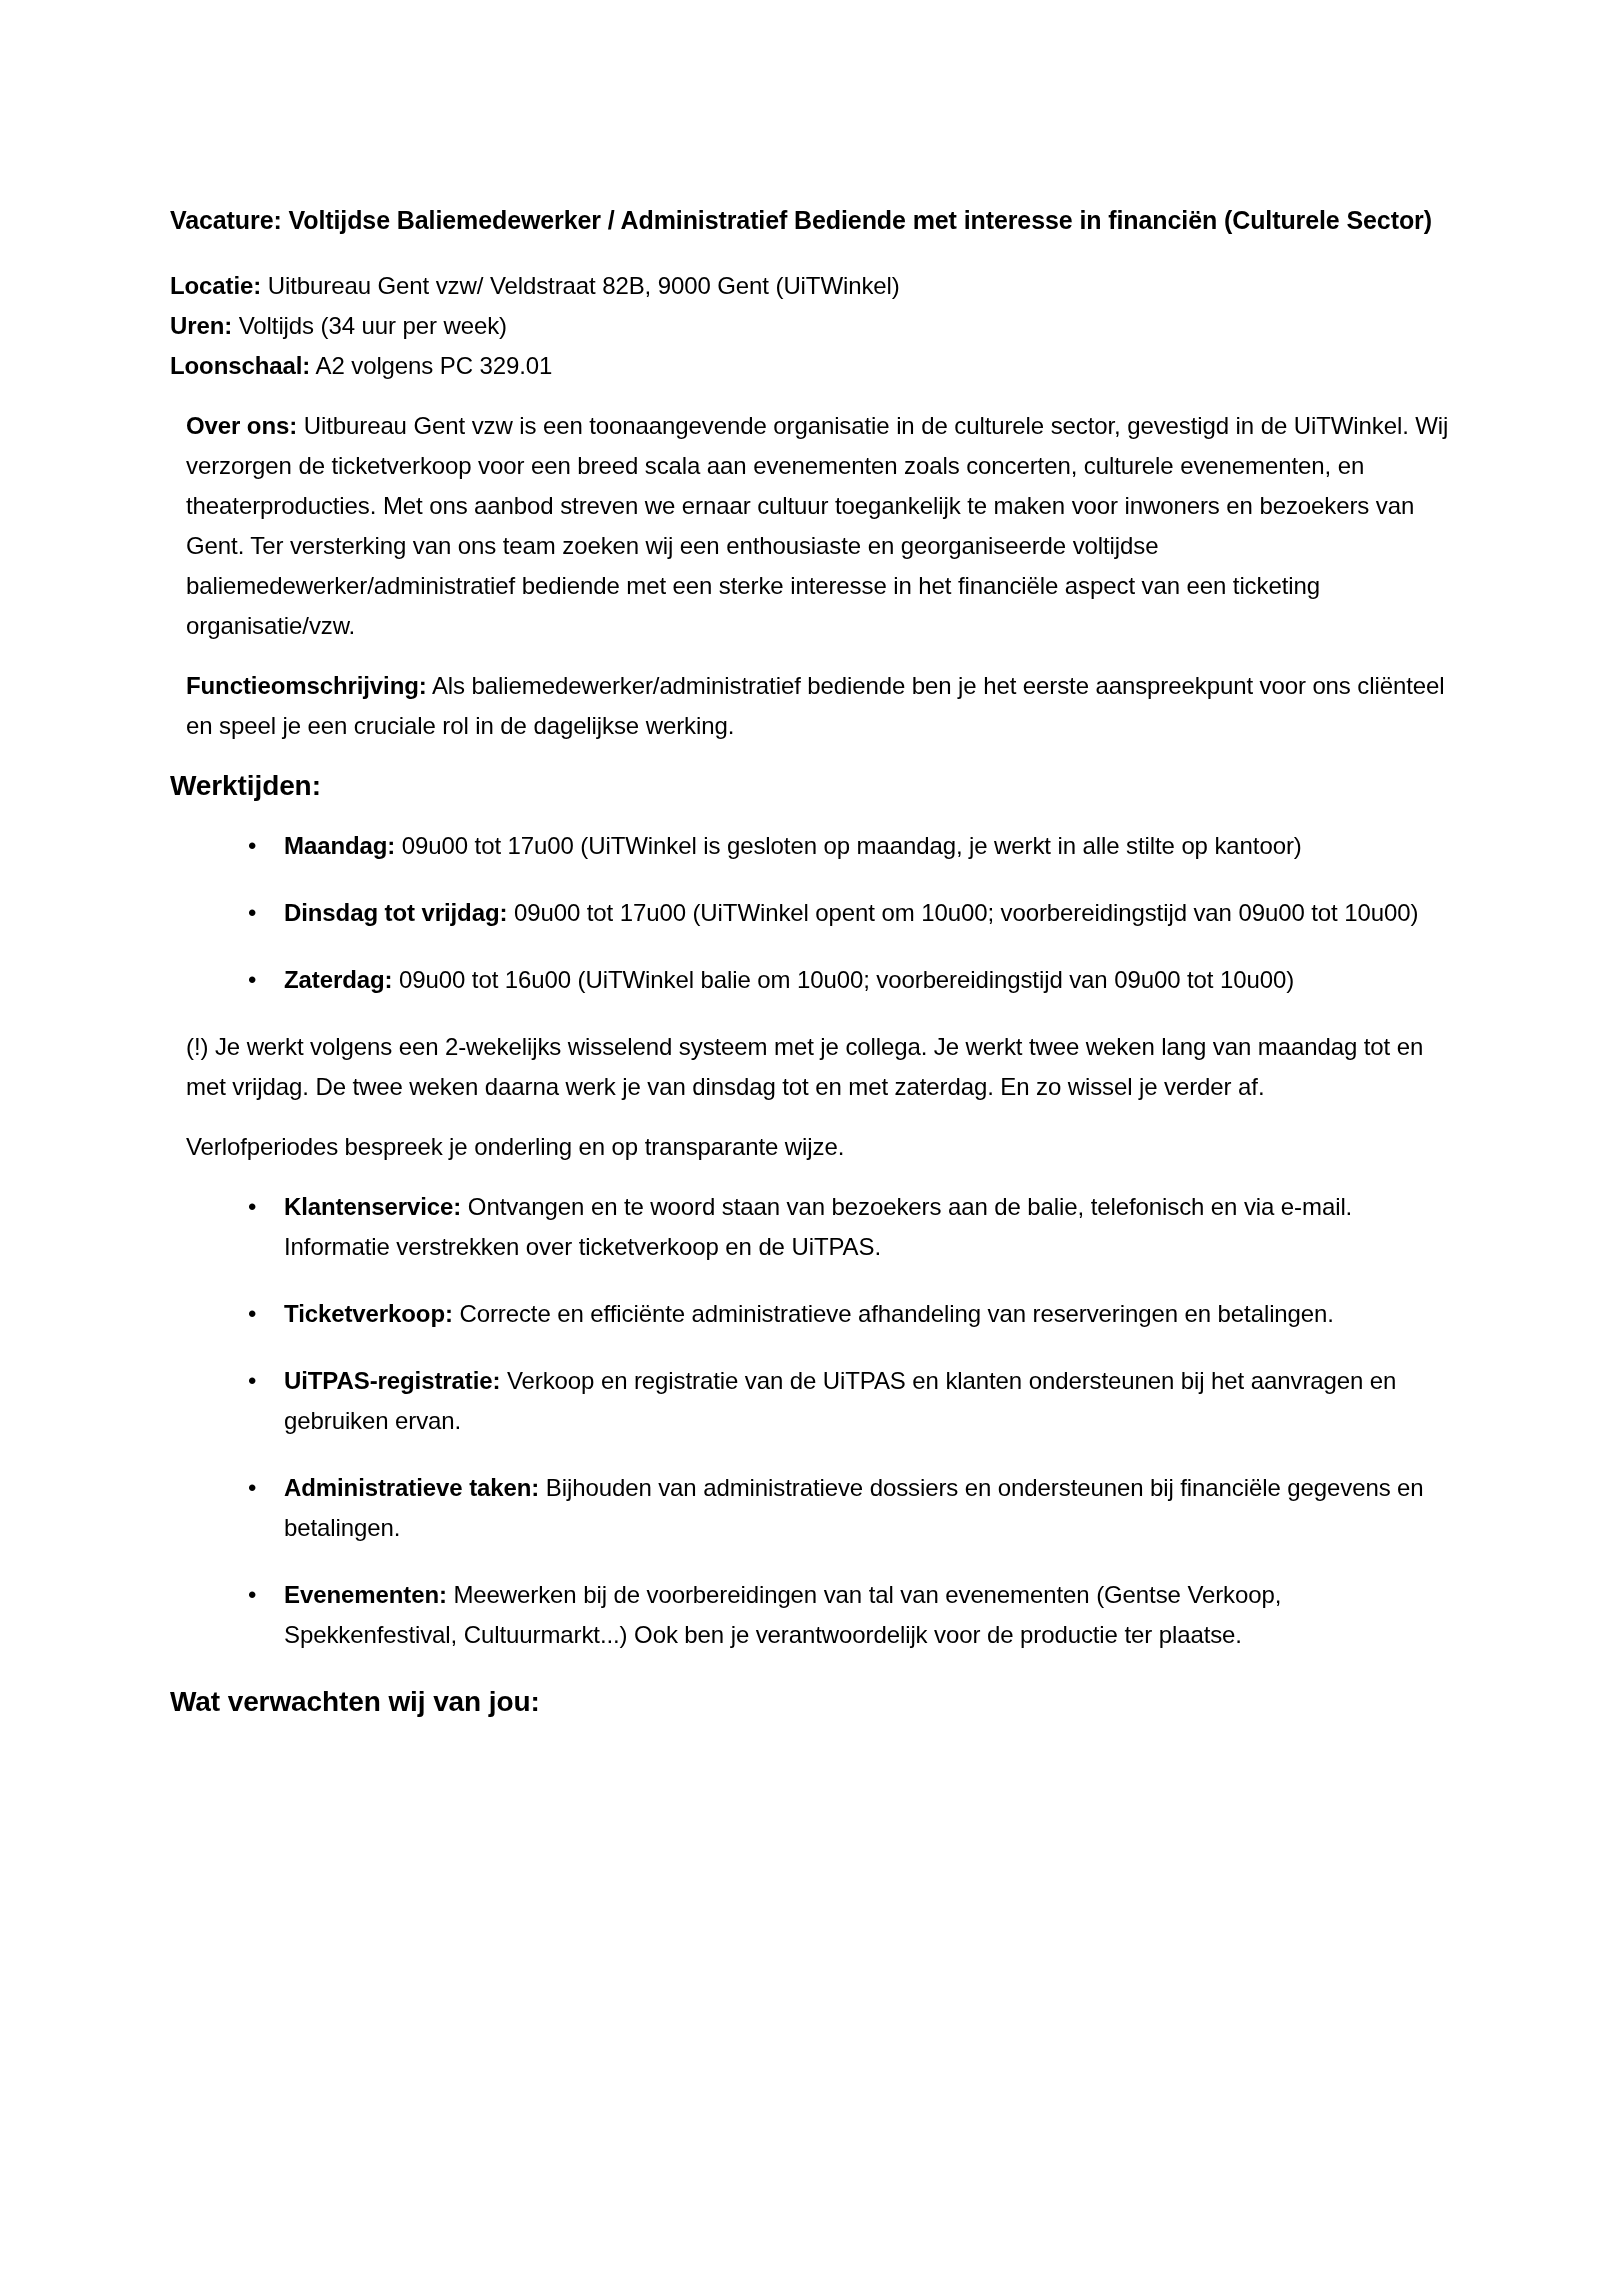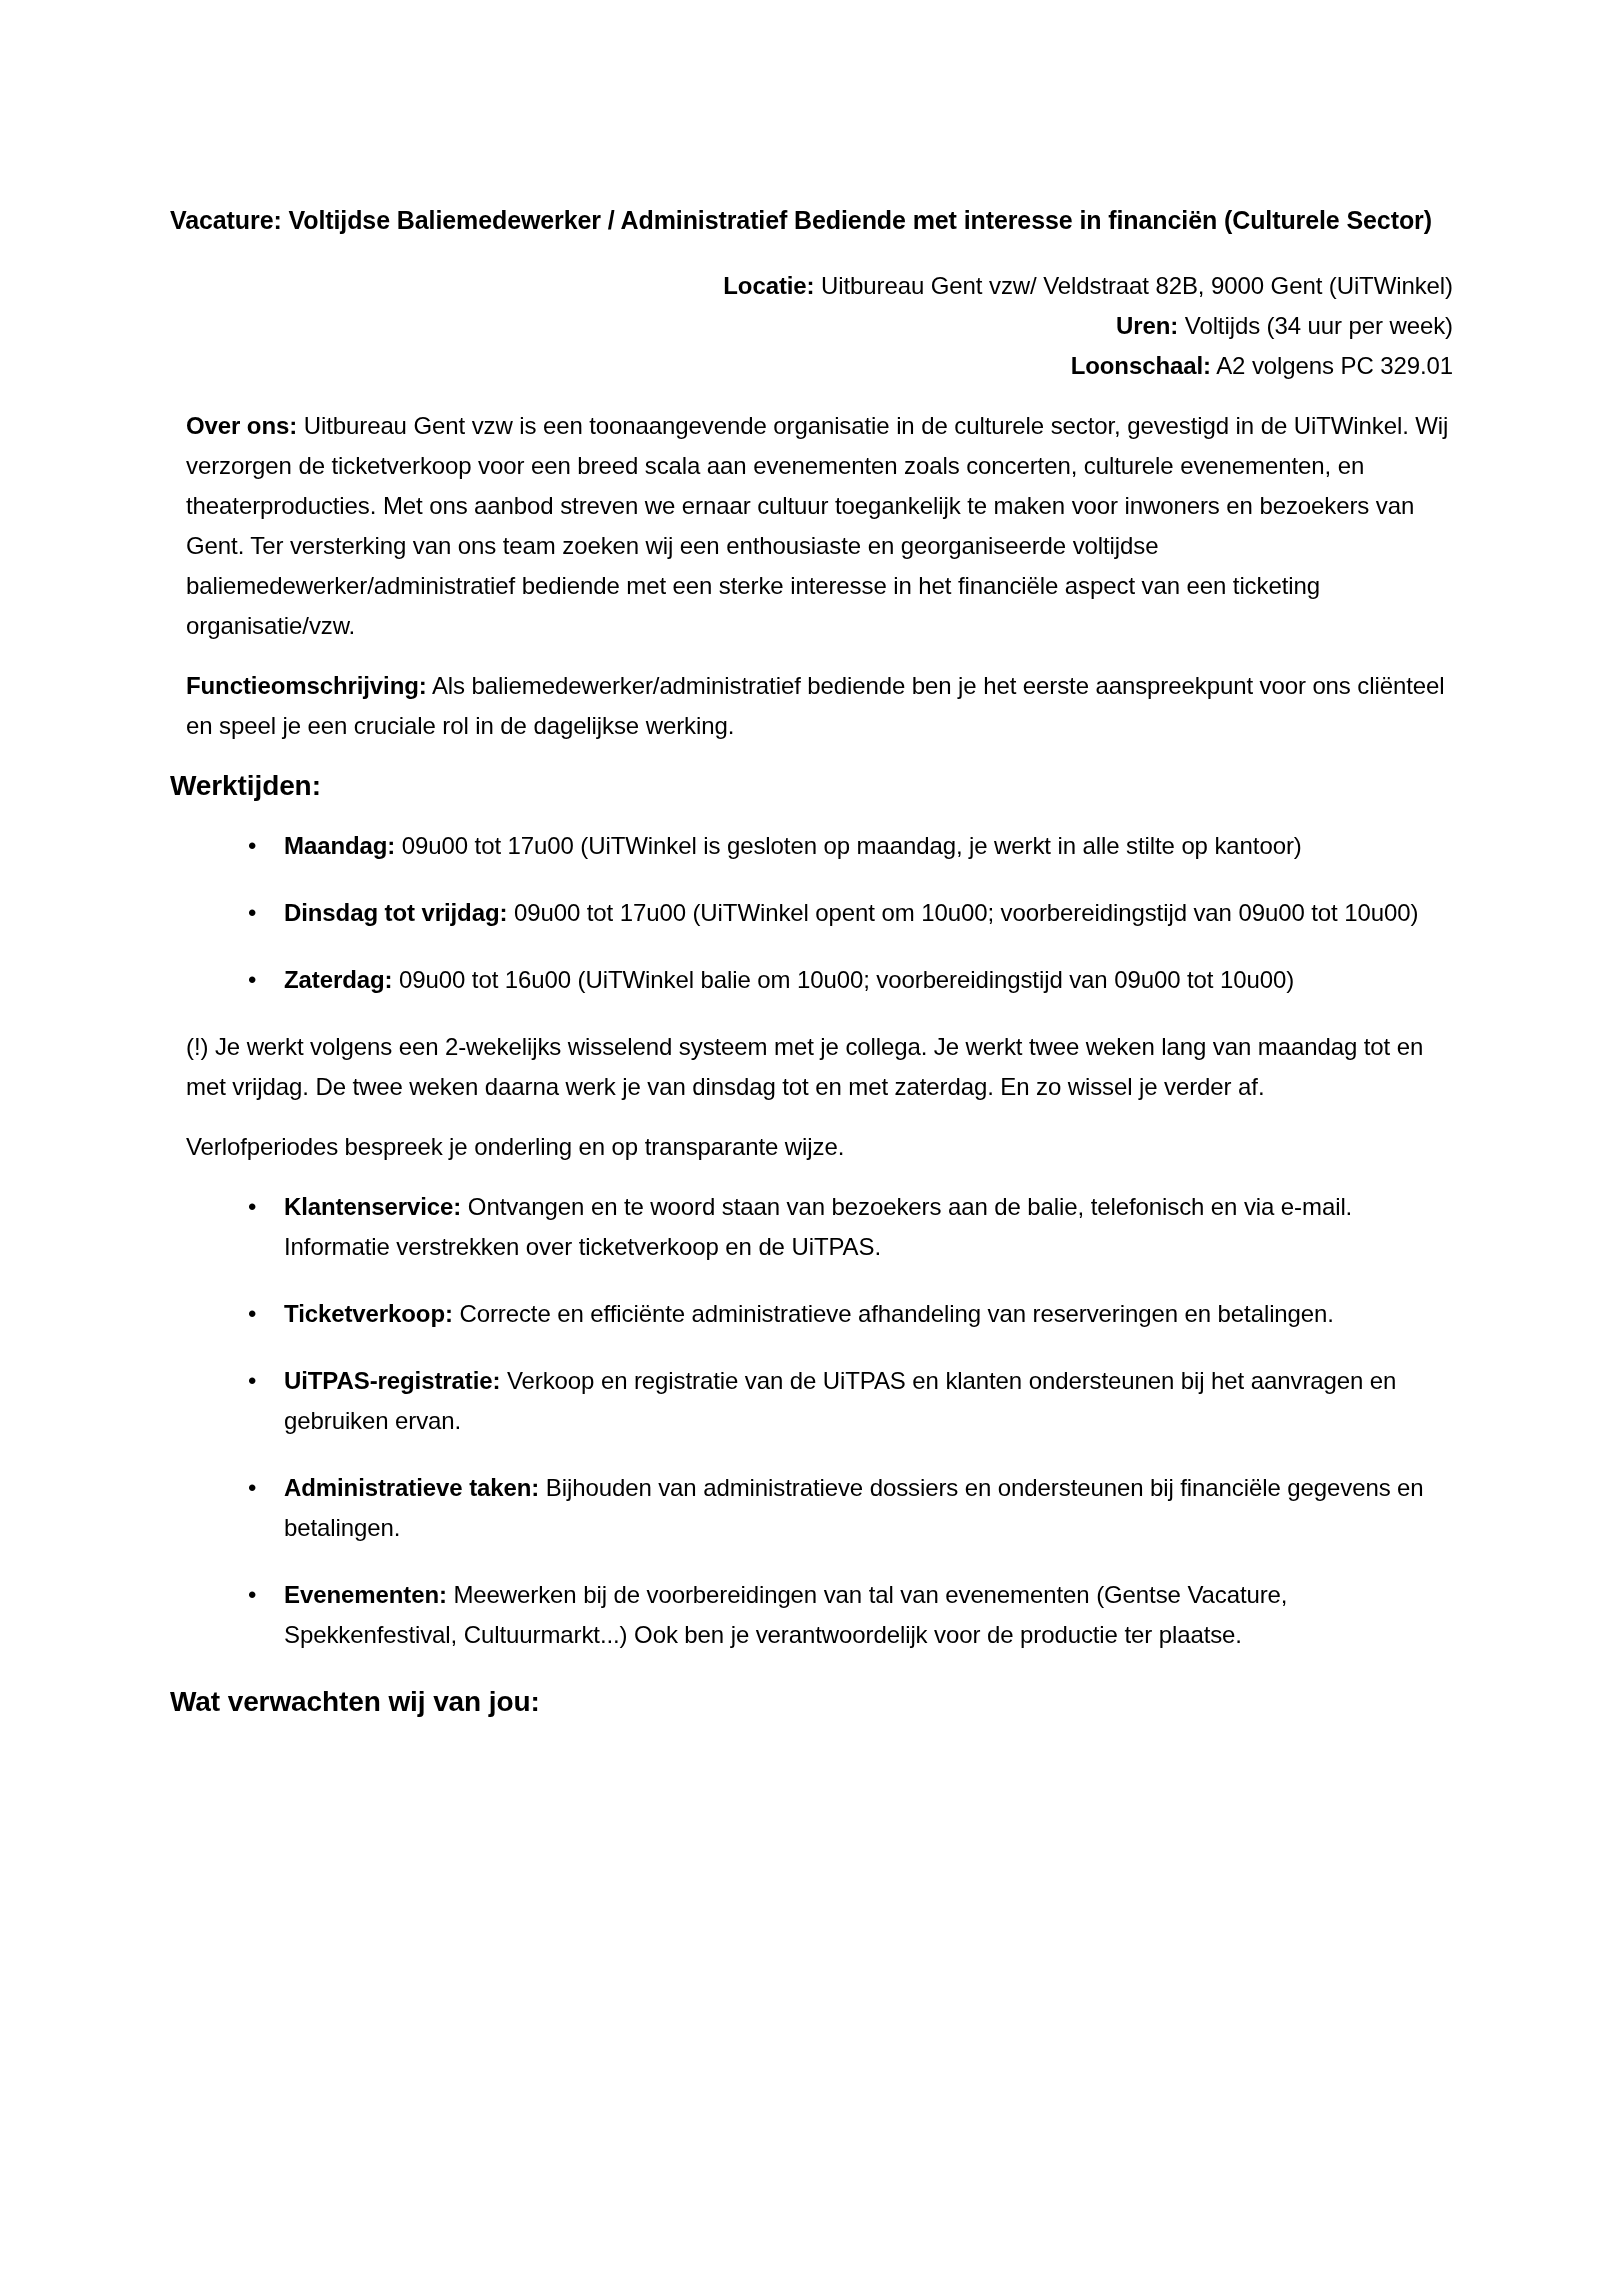--- a/index.html
+++ b/index.html
@@ -20,21 +20,21 @@
     box-sizing: border-box;
     padding: 201px 169px 0 170px;
   }
   .title {
     font-size: 25px;
     font-weight: bold;
     line-height: 38px;
     margin: 0 0 27px 0;
   }
   .meta { margin: 0 0 20px 0; }
-  .meta-line { margin: 0; text-align: right; }
+  .meta-line { margin: 0; }
   .p { margin: 0 0 20px 16px; }
   .h {
     font-size: 28px;
     font-weight: bold;
     line-height: 40px;
     margin: 0 0 20px 0;
   }
   ul.list {
     list-style: none;
     margin: 0 0 20px 0;
@@ -114,21 +114,21 @@
       <li class="item">
         <span class="bullet">•</span>
         <span class="b">UiTPAS-registratie:</span><span> Verkoop en registratie van de UiTPAS en klanten ondersteunen bij het aanvragen en gebruiken ervan.</span>
       </li>
       <li class="item">
         <span class="bullet">•</span>
         <span class="b">Administratieve taken:</span><span> Bijhouden van administratieve dossiers en ondersteunen bij financiële gegevens en betalingen.</span>
       </li>
       <li class="item">
         <span class="bullet">•</span>
-        <span class="b">Evenementen:</span><span> Meewerken bij de voorbereidingen van tal van evenementen (Gentse Vacature, Spekkenfestival, Cultuurmarkt...) Ook ben je verantwoordelijk voor de productie ter plaatse.</span>
+        <span class="b">Evenementen:</span><span> Meewerken bij de voorbereidingen van tal van evenementen (Gentse Verkoop, Spekkenfestival, Cultuurmarkt...) Ook ben je verantwoordelijk voor de productie ter plaatse.</span>
       </li>
     </ul>
 
     <h2 class="h">Wat verwachten wij van jou:</h2>
 
   </div>
 </div>
 
 
 </body></html>

